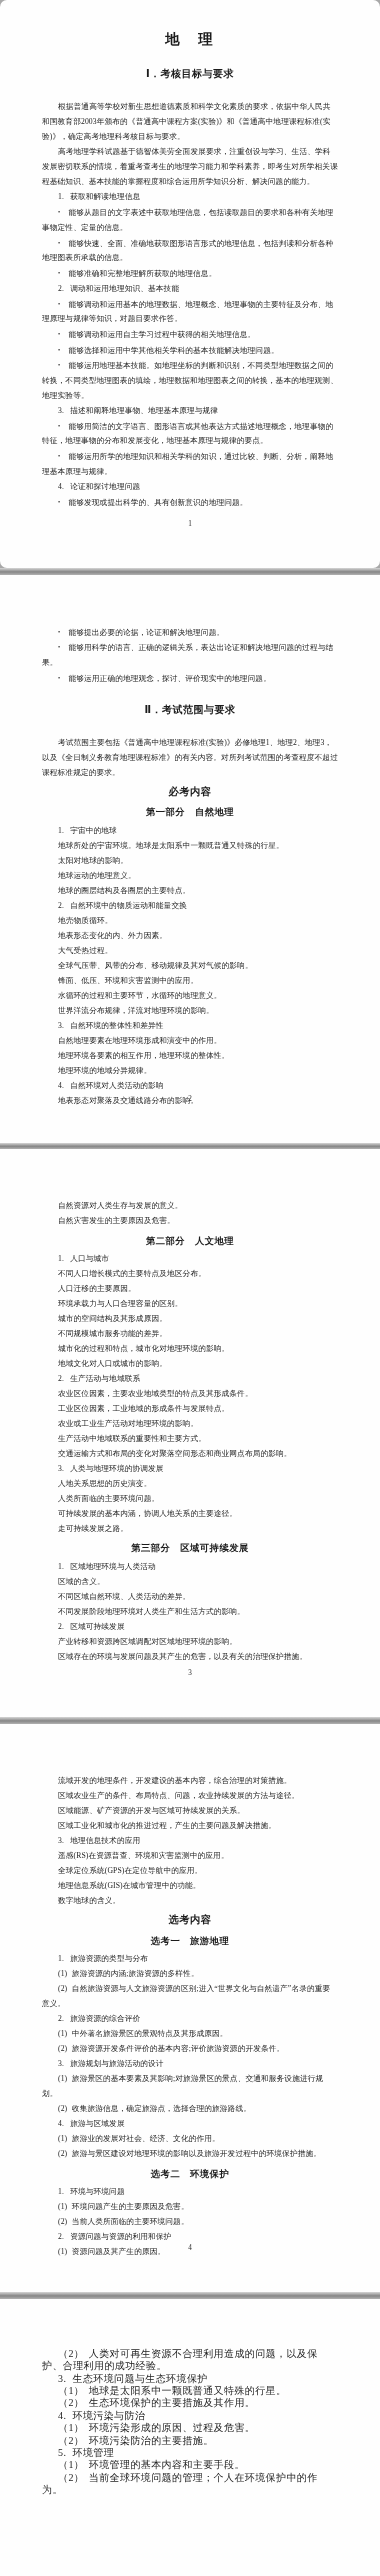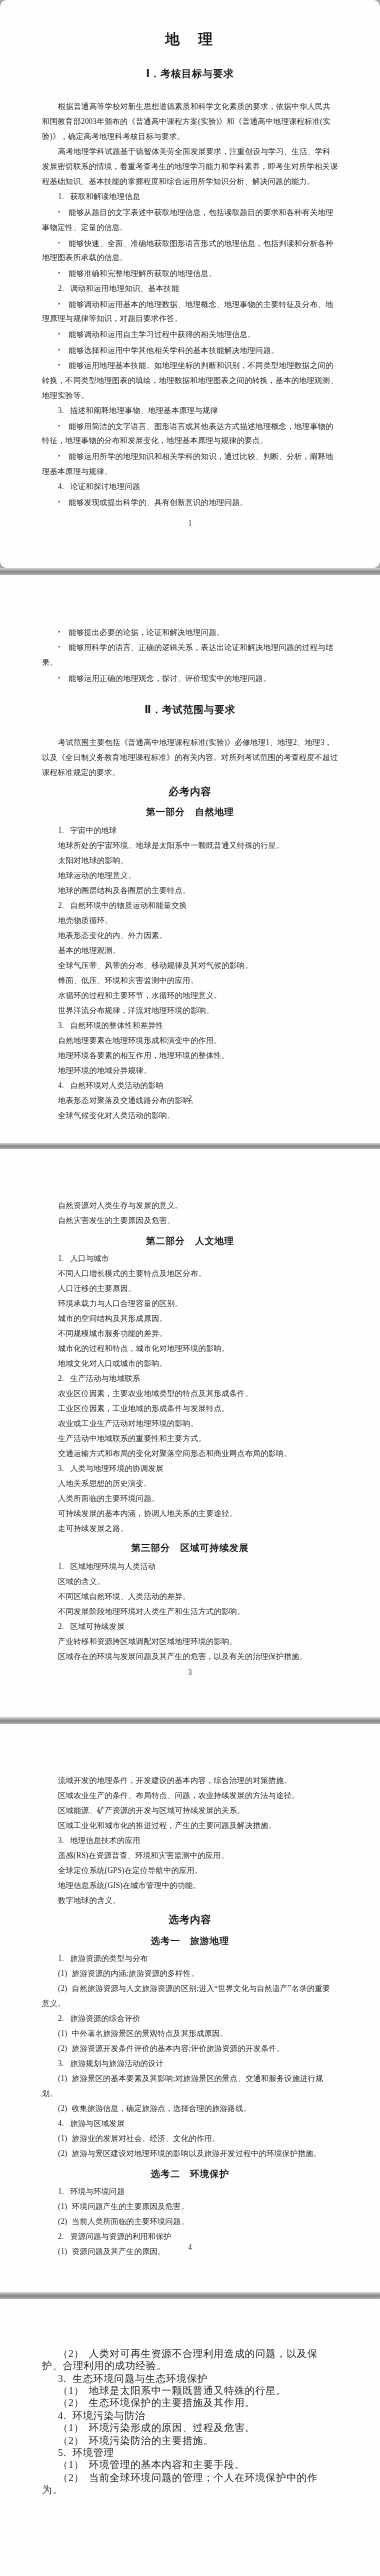--- a/index.html
+++ b/index.html
@@ -103,32 +103,31 @@
       <p class="blk h-block"><span>必考内容</span></p>
       <p class="blk h-part"><span>第一部分　自然地理</span></p>
       <p class="blk num"><span class="marker">1.</span><span>宇宙中的地球</span></p>
       <p class="blk line"><span>地球所处的宇宙环境。地球是太阳系中一颗既普通又特殊的行星。</span></p>
       <p class="blk line"><span>太阳对地球的影响。</span></p>
       <p class="blk line"><span>地球运动的地理意义。</span></p>
       <p class="blk line"><span>地球的圈层结构及各圈层的主要特点。</span></p>
       <p class="blk num"><span class="marker">2.</span><span>自然环境中的物质运动和能量交换</span></p>
       <p class="blk line"><span>地壳物质循环。</span></p>
       <p class="blk line"><span>地表形态变化的内、外力因素。</span></p>
-      <p class="blk line"><span>基本的地理观测。</span></p>
+      <p class="blk line"><span>大气受热过程。</span></p>
       <p class="blk line"><span>全球气压带、风带的分布、移动规律及其对气候的影响。</span></p>
       <p class="blk line"><span>锋面、低压、环境和灾害监测中的应用。</span></p>
       <p class="blk line"><span>水循环的过程和主要环节，水循环的地理意义。</span></p>
       <p class="blk line"><span>世界洋流分布规律，洋流对地理环境的影响。</span></p>
       <p class="blk num"><span class="marker">3.</span><span>自然环境的整体性和差异性</span></p>
       <p class="blk line"><span>自然地理要素在地理环境形成和演变中的作用。</span></p>
       <p class="blk line"><span>地理环境各要素的相互作用，地理环境的整体性。</span></p>
       <p class="blk line"><span>地理环境的地域分异规律。</span></p>
       <p class="blk num"><span class="marker">4.</span><span>自然环境对人类活动的影响</span></p>
       <p class="blk line"><span>地表形态对聚落及交通线路分布的影响。</span></p>
-      <p class="blk line"><span>全球气候变化对人类活动的影响。</span></p>
       <div class="page-footer">2</div>
     </section>
     <div class="divider"></div>
     <section class="page">
       <p class="blk line"><span>自然资源对人类生存与发展的意义。</span></p>
       <p class="blk line"><span>自然灾害发生的主要原因及危害。</span></p>
       <p class="blk h-part"><span>第二部分　人文地理</span></p>
       <p class="blk num"><span class="marker">1.</span><span>人口与城市</span></p>
       <p class="blk line"><span>不同人口增长模式的主要特点及地区分布。</span></p>
       <p class="blk line"><span>人口迁移的主要原因。</span></p>

